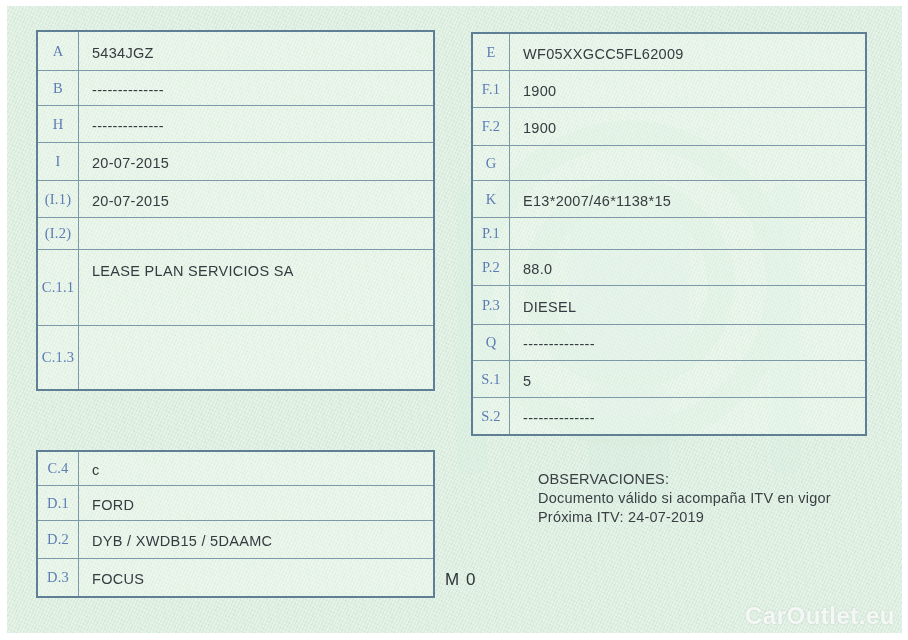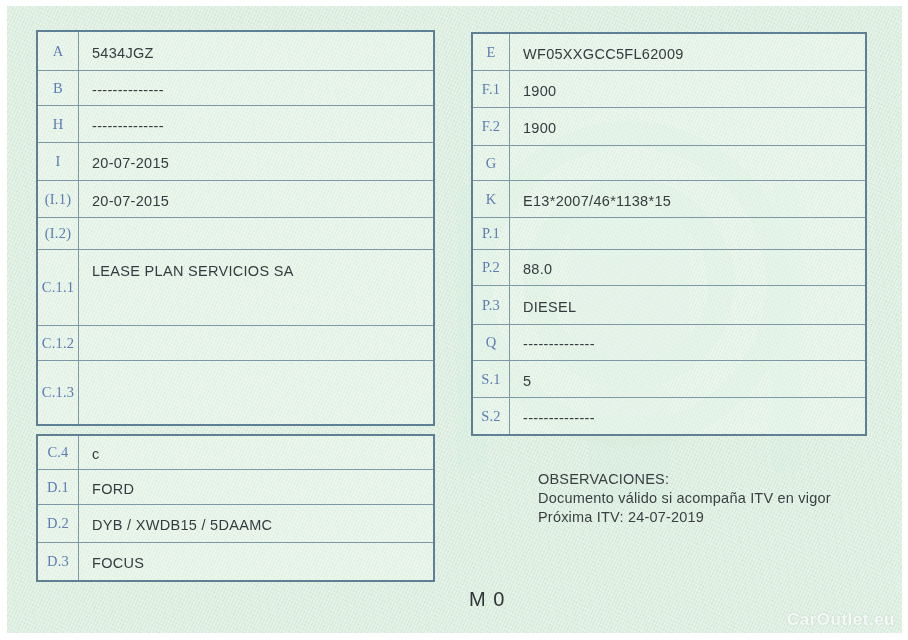--- a/index.html
+++ b/index.html
@@ -35,30 +35,30 @@
   }
   .tbl-right .label{width:37px;flex:0 0 37px;}
   .value{
     flex:1;display:flex;align-items:center;
     padding:3px 6px 0 13px;
     font-size:14.5px;color:#363b41;letter-spacing:0.3px;
     white-space:nowrap;overflow:hidden;
   }
   .row-top-align .value{align-items:flex-start;padding-top:13px;}
   .m0{
-    position:absolute;left:438px;top:582px;
-    font-size:20px;color:#2f3438;letter-spacing:1px;margin-left:24px;
+    position:absolute;left:438px;top:564px;
+    font-size:17px;color:#2f3438;letter-spacing:1px;
   }
   .obs{
     position:absolute;left:483px;top:464px;width:390px;
     font-size:14.5px;color:#3a3f44;line-height:19px;letter-spacing:0.2px;margin-left:48px;
   }
   .watermark{
     position:absolute;right:7px;bottom:3px;
-    font-size:17px;font-weight:bold;letter-spacing:0.5px;
+    font-size:24px;font-weight:bold;letter-spacing:0.5px;
     color:rgba(255,255,255,0.82);
     text-shadow:0 0 2px rgba(165,180,170,0.55);
   }
 </style>
 </head>
 <body>
 
 <div class="paper">
 
   <svg class="emblem" width="420" height="520" viewBox="0 0 420 520">
@@ -95,31 +95,27 @@
       <div class="cell label">(I.1)</div>
       <div class="cell value">20-07-2015</div>
     </div>
     <div class="row" style="height:32px">
       <div class="cell label">(I.2)</div>
     </div>
     <div class="row row-top-align" style="height:76px">
       <div class="cell label">C.1.1</div>
       <div class="cell value">LEASE PLAN SERVICIOS SA</div>
     </div>
-    <div class="row" style="height:35px">
-      <div class="cell label">C.1.2</div>
-      <div class="cell value"></div>
-    </div>
     <div class="row" style="height:64px">
       <div class="cell label">C.1.3</div>
       <div class="cell value"></div>
     </div>
   </div>
 
-  <div class="tbl tbl-left2" style="left:29px;top:428px;width:399px;">
+  <div class="tbl tbl-left2" style="left:29px;top:444px;width:399px;">
     <div class="row" style="height:33px">
       <div class="cell label">C.4</div>
       <div class="cell value">c</div>
     </div>
     <div class="row" style="height:35px">
       <div class="cell label">D.1</div>
       <div class="cell value">FORD</div>
     </div>
     <div class="row" style="height:38px">
       <div class="cell label">D.2</div>

